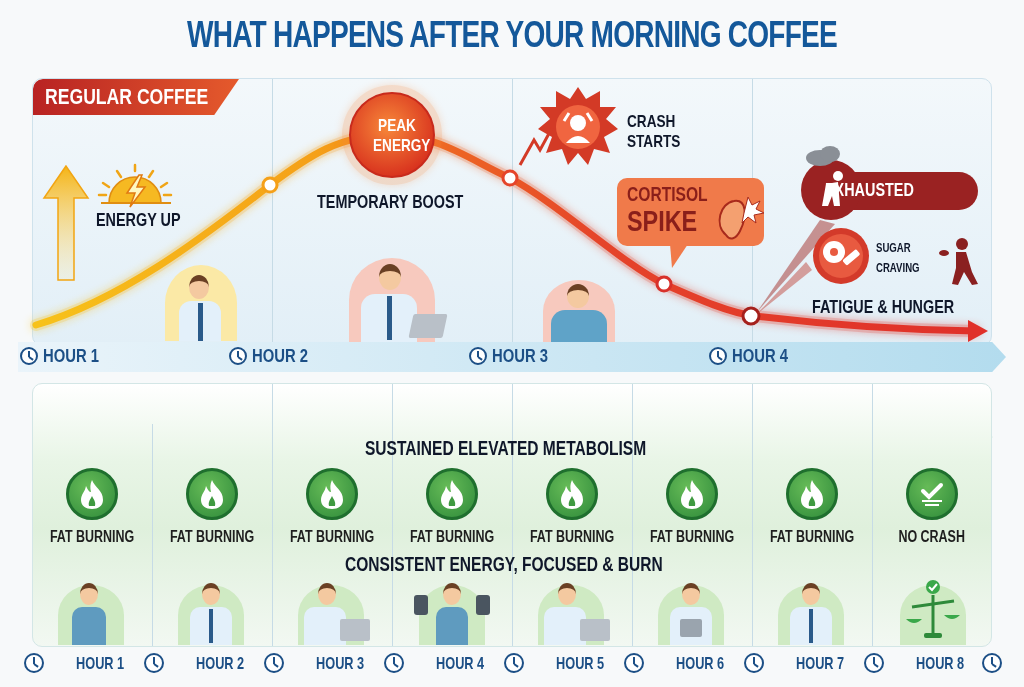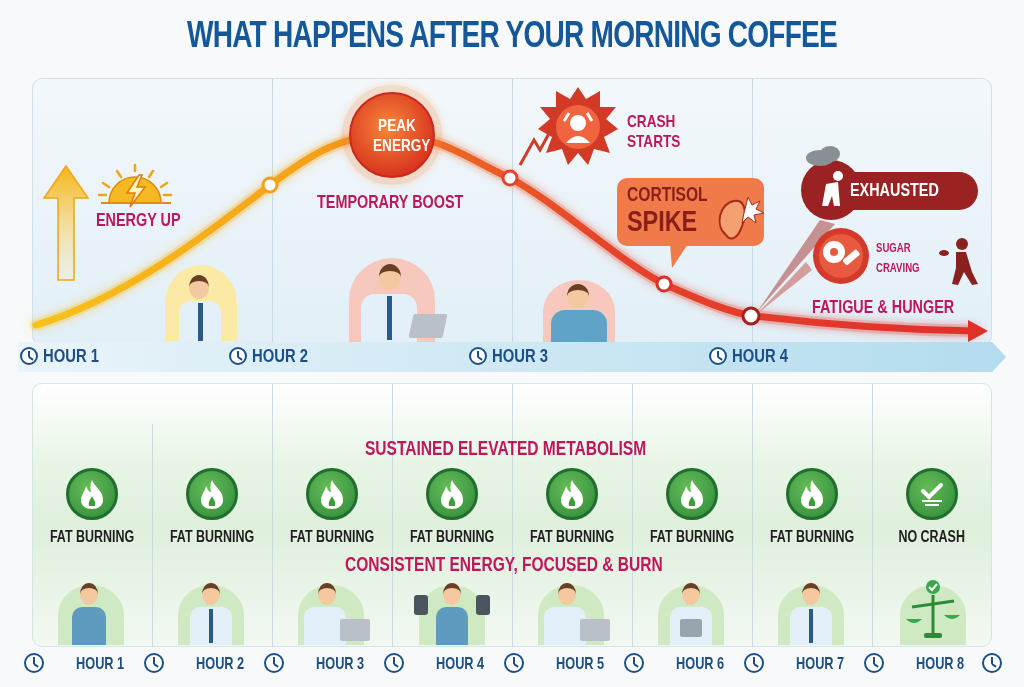--- a/index.html
+++ b/index.html
@@ -21,21 +21,21 @@
   .tag {
     position: absolute; left: 0; top: 0; height: 36px; padding: 0 34px 0 12px;
     color: #fff; font-size: 22px; font-weight: bold; line-height: 36px;
     clip-path: polygon(0 0, 100% 0, 88% 100%, 0 100%);
     border-top-left-radius: 10px;
   }
   .tag span { display: inline-block; transform: scaleX(0.8); transform-origin: left center; white-space: nowrap; }
   .tag-red { background: linear-gradient(90deg, #b82323, #e55a2c); width: 206px; }
   .tag-green { background: linear-gradient(90deg, #2a9146, #6cc04a); width: 210px; }
   .curve-svg { position: absolute; left: 0; top: 0; }
-  .label { position: absolute; color: #be185d; font-weight: bold; white-space: nowrap; }
+  .label { position: absolute; color: #0f172a; font-weight: bold; white-space: nowrap; }
   .label span { display: inline-block; transform: scaleX(0.8); transform-origin: left center; }
   .timeline-reg {
     position: absolute; left: 18px; top: 342px; width: 988px; height: 30px;
     background: linear-gradient(90deg, #eaf4fa, #b3dcee);
     clip-path: polygon(0 0, 98.6% 0, 100% 50%, 98.6% 100%, 0 100%);
   }
   .hour-reg { position: absolute; top: 345px; display: flex; align-items: center; gap: 5px; color: #1c4f86; font-size: 19px; font-weight: bold; }
   .hour-reg .txt { display: inline-block; transform: scaleX(0.78); transform-origin: left center; white-space: nowrap; }
   .clock { width: 18px; height: 18px; border: 2px solid #1c4f86; border-radius: 50%; position: relative; background: #fff; flex: none; }
   .clock::before { content: ""; position: absolute; left: 6px; top: 2px; width: 2px; height: 6px; background: #1c4f86; }
@@ -64,20 +64,21 @@
 </style>
 </head>
 <body>
 
 <div class="title">WHAT HAPPENS AFTER YOUR MORNING COFFEE</div>
 
 <div class="panel-reg">
   <div class="vline" style="left:239px;height:268px"></div>
   <div class="vline" style="left:479px;height:268px"></div>
   <div class="vline" style="left:719px;height:268px"></div>
+  <div class="tag tag-red"><span>REGULAR COFFEE</span></div>
 </div>
 
 <svg class="curve-svg" width="1024" height="687">
   <defs>
     <linearGradient id="curveGrad" x1="0" x2="1" y1="0" y2="0">
       <stop offset="0" stop-color="#f7c21a"></stop>
       <stop offset="0.3" stop-color="#f5a018"></stop>
       <stop offset="0.42" stop-color="#ee6a22"></stop>
       <stop offset="0.6" stop-color="#e5442a"></stop>
       <stop offset="1" stop-color="#e0302a"></stop>
@@ -212,21 +213,21 @@
 </div>
 <div class="label" style="left:317px;top:192px;font-size:18px"><span>TEMPORARY BOOST</span></div>
 <div class="label" style="left:627px;top:112px;font-size:17px;line-height:20px">
   <div style="transform:scaleX(0.8);transform-origin:left">CRASH</div>
   <div style="transform:scaleX(0.8);transform-origin:left">STARTS</div>
 </div>
 <div class="label" style="left:627px;top:183px;color:#8a1f1a;line-height:22px">
   <div style="font-size:20px;transform:scaleX(0.78);transform-origin:left">CORTISOL</div>
   <div style="font-size:30px;line-height:32px;transform:scaleX(0.78);transform-origin:left">SPIKE</div>
 </div>
-<div class="label" style="left:850px;top:180px;font-size:18px;color:#fff"><span>EXHAUSTED</span></div>
+<div class="label" style="left:825px;top:180px;font-size:18px;color:#fff"><span>EXHAUSTED</span></div>
 <div class="label" style="left:876px;top:238px;font-size:12px;line-height:20px">
   <div style="transform:scaleX(0.8);transform-origin:left">SUGAR</div>
   <div style="transform:scaleX(0.8);transform-origin:left">CRAVING</div>
 </div>
 <div class="label" style="left:812px;top:297px;font-size:18px"><span>FATIGUE &amp; HUNGER</span></div>
 
 <div style="position:absolute;left:165px;top:265px;width:72px;height:76px">
   <div class="person-bg" style="left:0;top:0;width:72px;height:76px;background:#fbe9a6;border-radius:50% 50% 0 0"></div>
   <div style="position:absolute;left:24px;top:10px;width:20px;height:24px;background:#f4c9a0;border-radius:50%;border-top:6px solid #6a4024"></div>
   <div style="position:absolute;left:14px;top:36px;width:42px;height:40px;background:#e3f0fa;border-radius:12px 12px 0 0"></div>

